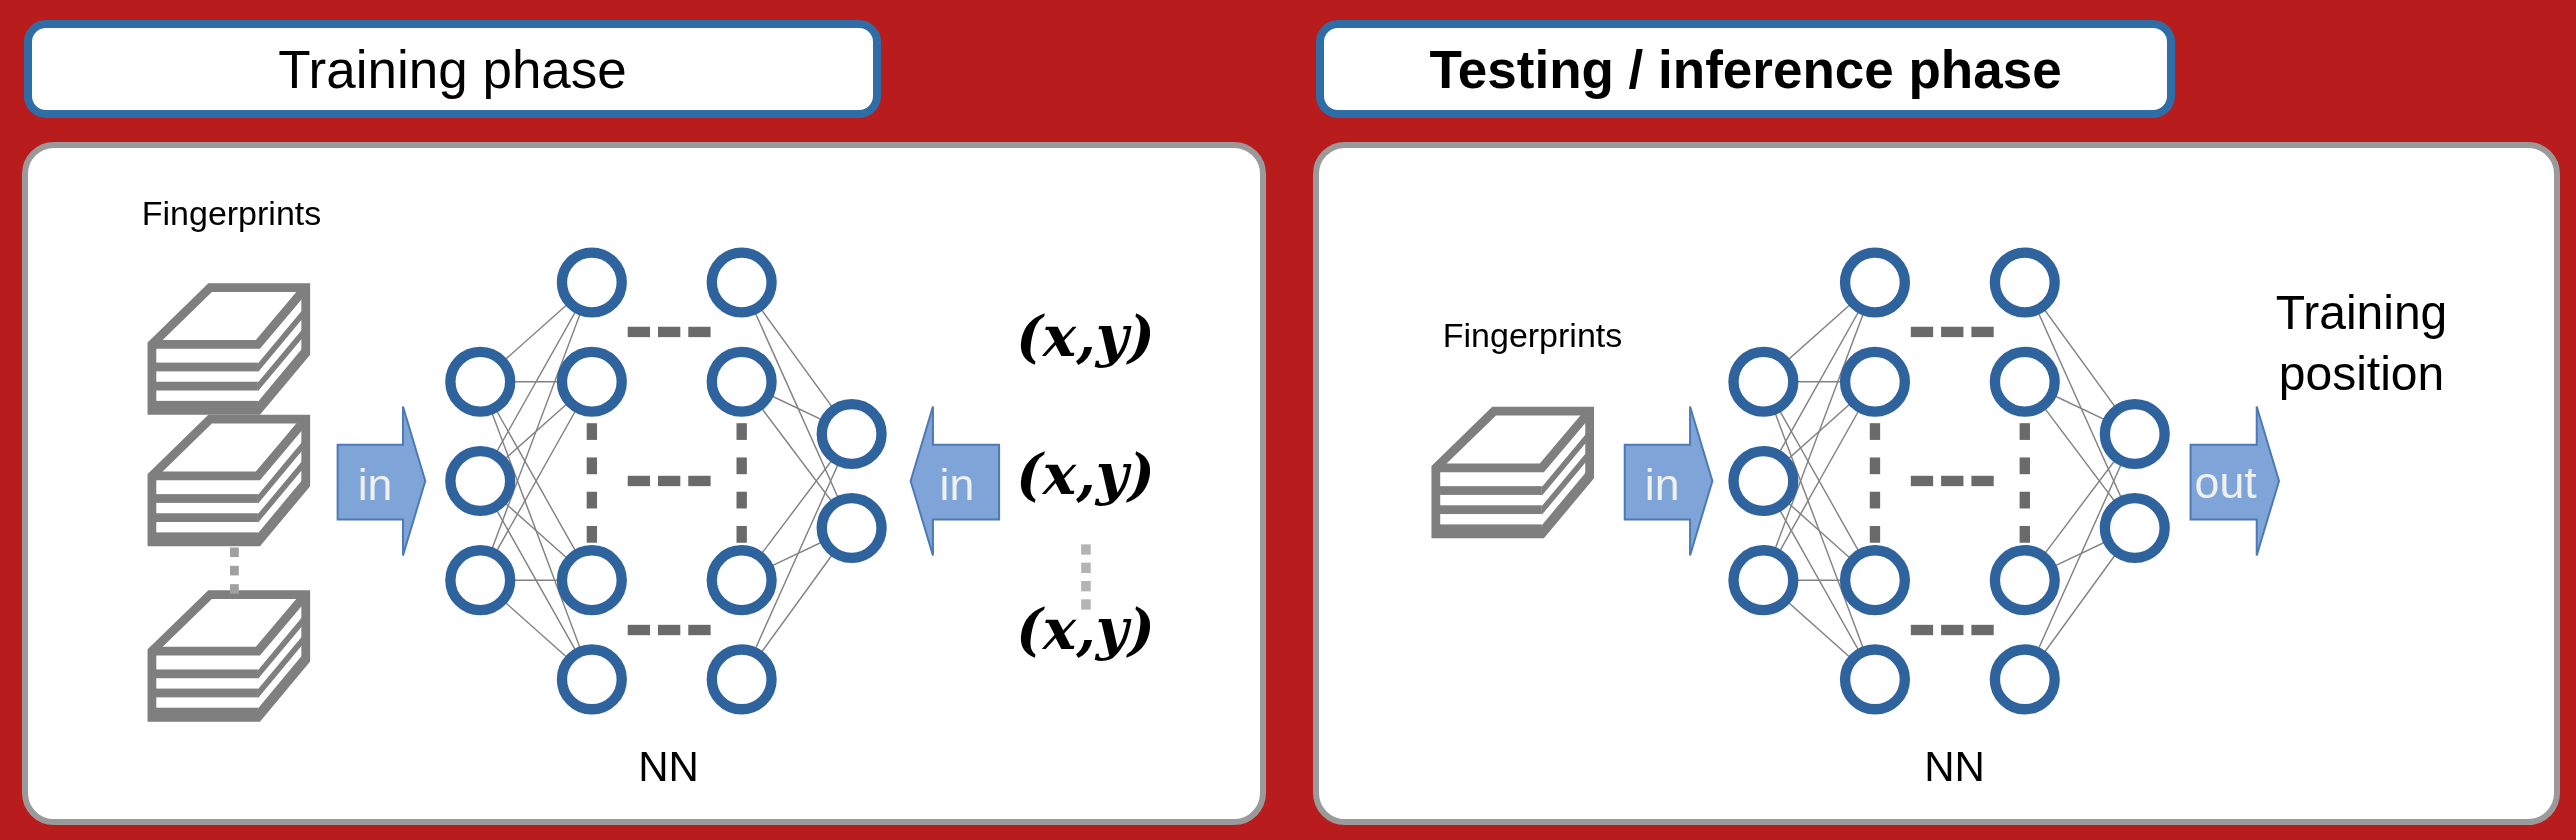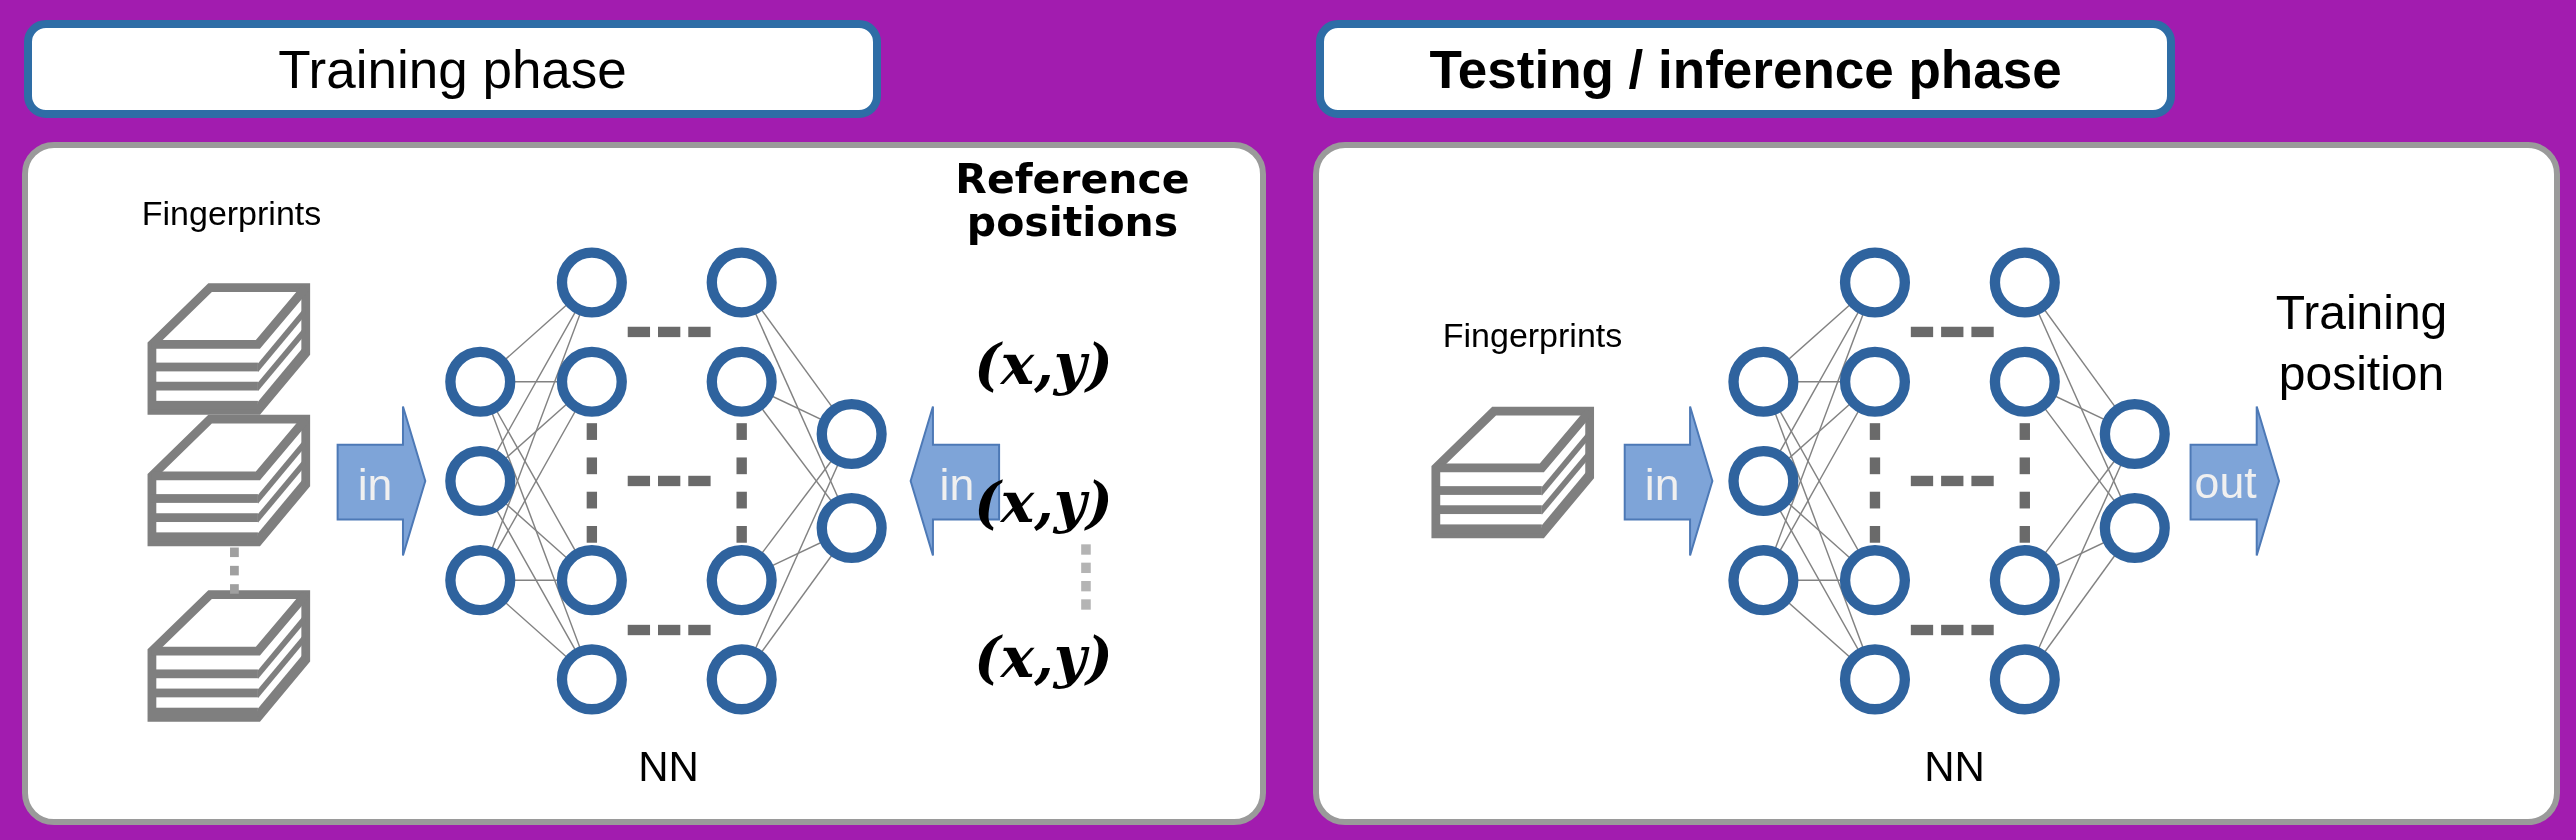--- a/index.html
+++ b/index.html
@@ -1,34 +1,34 @@
 <!DOCTYPE html>
 <html style="font-size:12.8px"><head>
 <meta charset="utf-8">
 <style>
   html,body{margin:0;padding:0;background:#fff;}
-  .canvas{position:relative;width:2576px;height:840px;background:#a21caf;overflow:hidden;
+  .canvas{position:relative;width:2576px;height:840px;background:#b91c1c;overflow:hidden;
           font-family:"Liberation Sans",sans-serif;}
   .panel{position:absolute;border:6.4px solid #9A9A9A;border-radius:32px;background:#fff;box-sizing:border-box;}
   .panel.training{left:21.5px;top:142px;width:1244px;height:683px;}
   .panel.testing{left:1313px;top:142px;width:1247px;height:683px;}
   .title-box{position:absolute;top:20px;height:98px;border:8.8px solid #2E6DA6;border-radius:22px;
              background:#fff;box-sizing:border-box;display:flex;align-items:center;justify-content:center;}
   .title-box.training{left:24px;width:857px;}
   .title-box.testing{left:1316px;width:859px;font-weight:bold;}
   .title-text{font-size:53px;color:#000;white-space:nowrap;}
   .label{position:absolute;color:#000;text-align:center;white-space:nowrap;}
   .fingerprints{font-size:34px;}
   .fp-train{left:72px;top:194px;width:319px;}
   .fp-test{left:1373px;top:316px;width:319px;}
   .ref-pos{left:913px;top:158px;width:319px;font-family:"DejaVu Sans",sans-serif;
            font-weight:600;font-size:41px;line-height:1.06;}
   .est-pos{left:2202px;top:282px;width:319px;font-size:48px;line-height:1.28;}
   .math{font-family:"DejaVu Serif",serif;font-style:italic;font-weight:bold;font-size:56px;}
-  .xy{left:924px;width:239px;margin-top:28px;}
+  .xy{left:966px;width:239px;}
   .xy1{top:303px;} .xy2{top:441px;} .xy3{top:596px;}
   .xyhat{left:2248px;top:461px;width:239px;}
   .nn-label{font-size:42px;}
   .nn-train{left:549px;top:743px;width:239px;}
   .nn-test{left:1835px;top:743px;width:239px;}
   svg.overlay{position:absolute;left:0;top:0;pointer-events:none;}
   .arrow-text{fill:#F0F0F0;font-family:"Liberation Sans",sans-serif;font-size:56px;}
 </style>
 </head>
 <body>
@@ -191,24 +191,20 @@
         <rect x="2533.5" y="617" width="13" height="21" fill="#6A6A6A"></rect>
         <rect x="2533.5" y="660" width="13" height="21" fill="#6A6A6A"></rect>
       </g>
 
     <polygon points="2748,558 2831,558 2831,510 2859,603.5 2831,697 2831,652 2748,652" fill="#7EA4D8" stroke="#4D79B6" stroke-width="2.5"></polygon>
     <text class="arrow-text" x="2792" y="625" text-anchor="middle" font-size="54">out</text>
   </svg>
 
   <div class="label fingerprints fp-train">Fingerprints</div>
 
-  <div class="label ref-pos">
-    <div>Reference</div>
-    <div>positions</div>
-  </div>
 
   <div class="label math xy xy1">(x,y)</div>
   <div class="label math xy xy2">(x,y)</div>
   <div class="label math xy xy3">(x,y)</div>
 
   <div class="label nn-label nn-train">NN</div>
 
   <div class="label fingerprints fp-test">Fingerprints</div>
 
   <div class="label est-pos">

